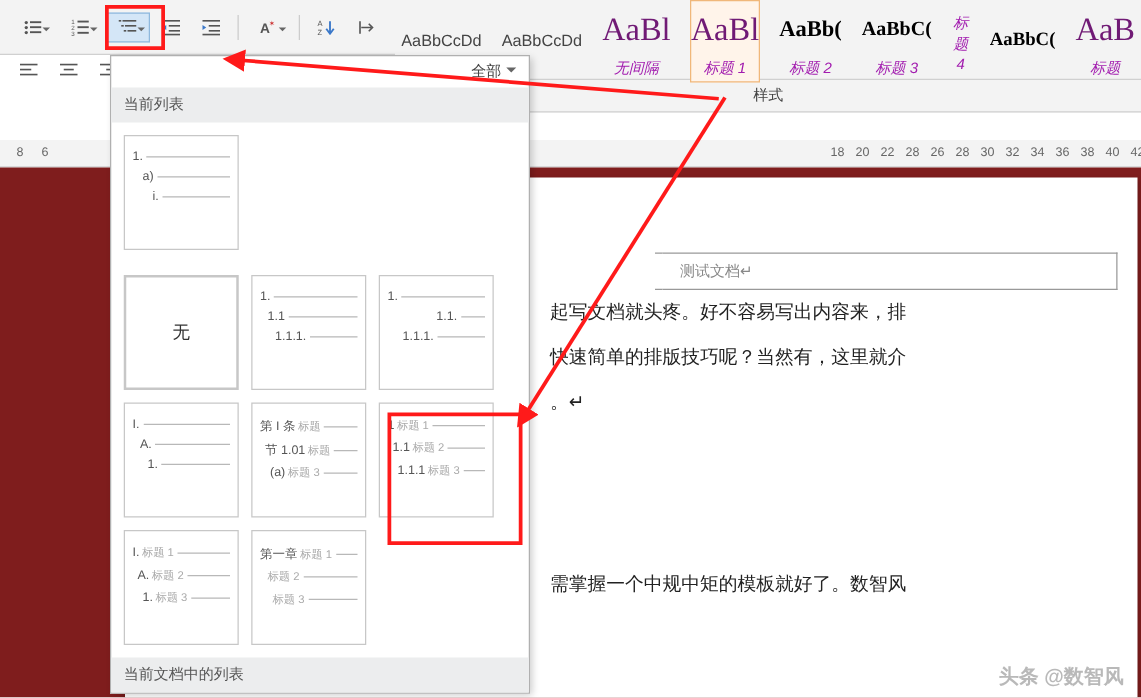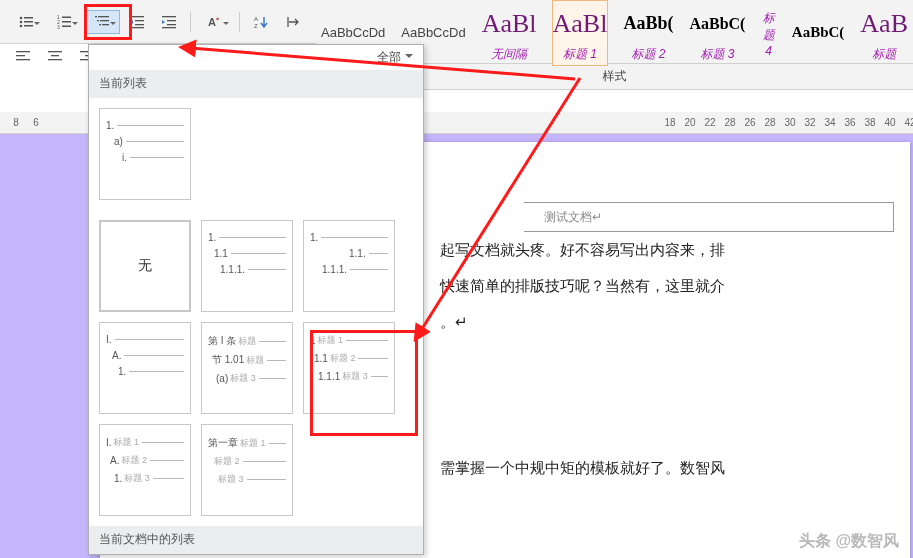--- a/index.html
+++ b/index.html
@@ -40,21 +40,21 @@
   .grid { display:flex; flex-wrap:wrap; gap:10px; padding:10px; }
   .thumb { width: 92px; height: 92px; border:1px solid #c7c7c7; background:#fff; padding:6px 6px; position:relative; cursor:pointer; }
   .thumb.sel { border:2px solid #c7c7c7; }
   .thumb .line { display:flex; align-items:center; font-size:10px; color:#555; margin:5px 0; white-space:nowrap; }
   .thumb .line .lbl { flex:none; }
   .thumb .line .hint { color:#aaa; margin-left:2px; font-size:9px; }
   .thumb .line .rule { flex:1; height:1px; background:#b8b8b8; margin-left:3px; }
   .thumb.center { display:flex; align-items:center; justify-content:center; font-size:14px; color:#333; }
   
   
-  .doc { position: absolute; left: 0; right: 0; top: 134px; bottom: 0; background: #c4b5fd; overflow:hidden; }
+  .doc { position: absolute; left: 0; right: 0; top: 134px; bottom: 0; background: #7f1d1d; overflow:hidden; }
   .page { position:absolute; left:100px; top:8px; width:810px; height:560px; background:#fff; box-shadow:0 1px 4px rgba(0,0,0,.3); padding: 90px 60px 40px 340px; font-family:"SimSun","宋体",serif; font-size:15px; color:#222; line-height:2.4; }
   .doc-title-box { position:absolute; top:60px; left:430px; right:16px; border:1px solid #999; border-left:none; height:30px; display:flex; align-items:center; }
   .doc-title-box::before { content:""; position:absolute; left:-6px; top:-1px; bottom:-1px; width:6px; border-top:1px solid #999; border-bottom:1px solid #999;}
   .doc-title-box span { color:#888; font-size:12px; padding-left:14px;}
   .page p { margin: 0; }
   
   
   .red-box { position:absolute; border:3px solid #ff1a1a; z-index:100; pointer-events:none; }
   .red-arrow { position:absolute; z-index:99; pointer-events:none; }
   

